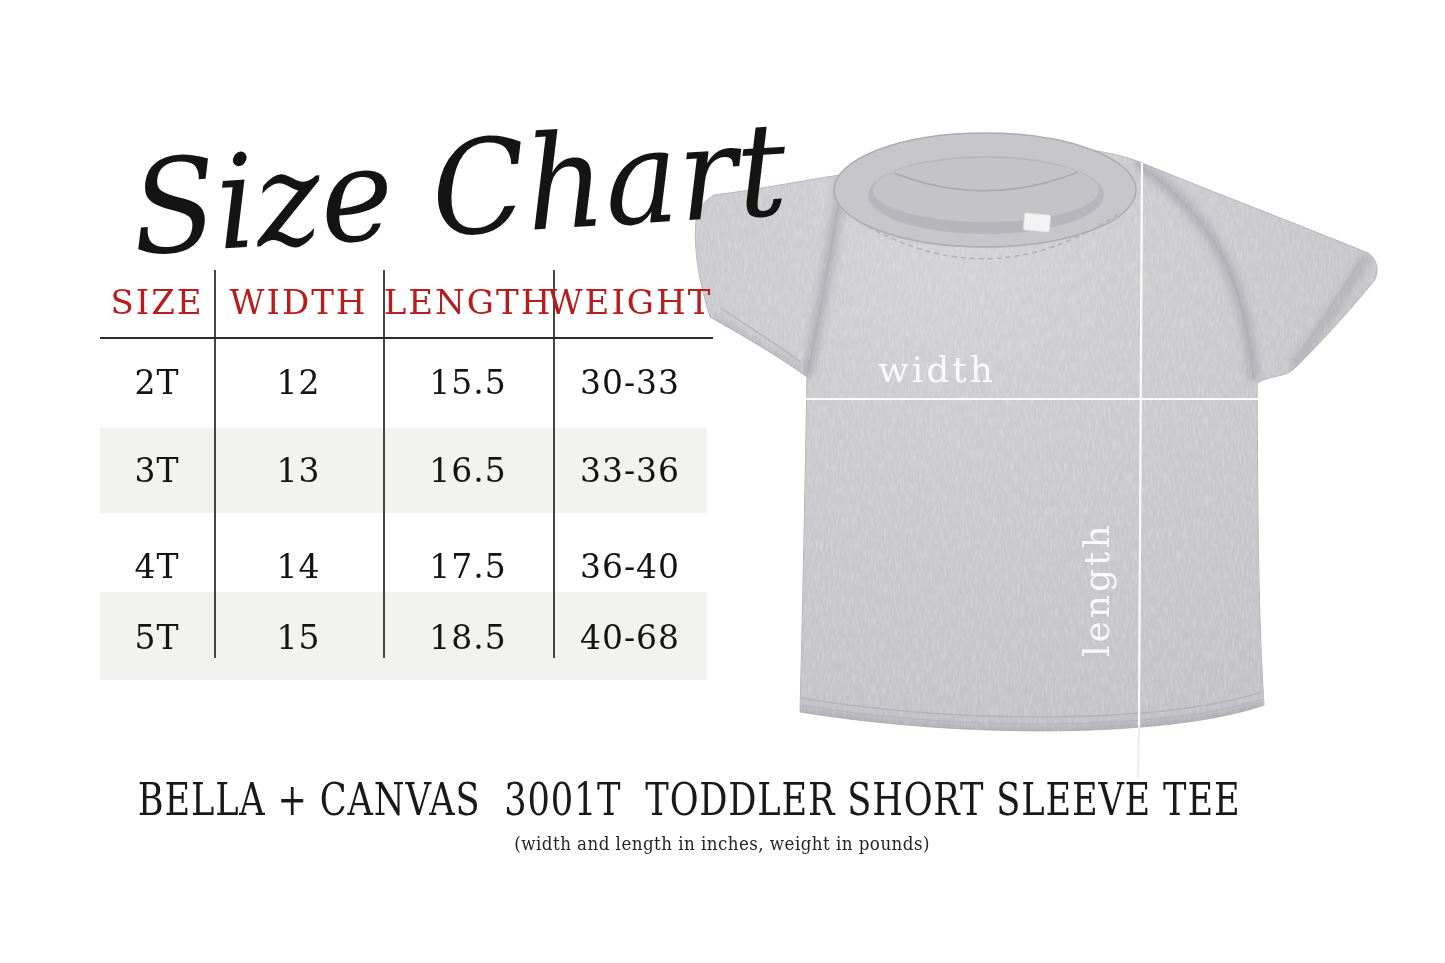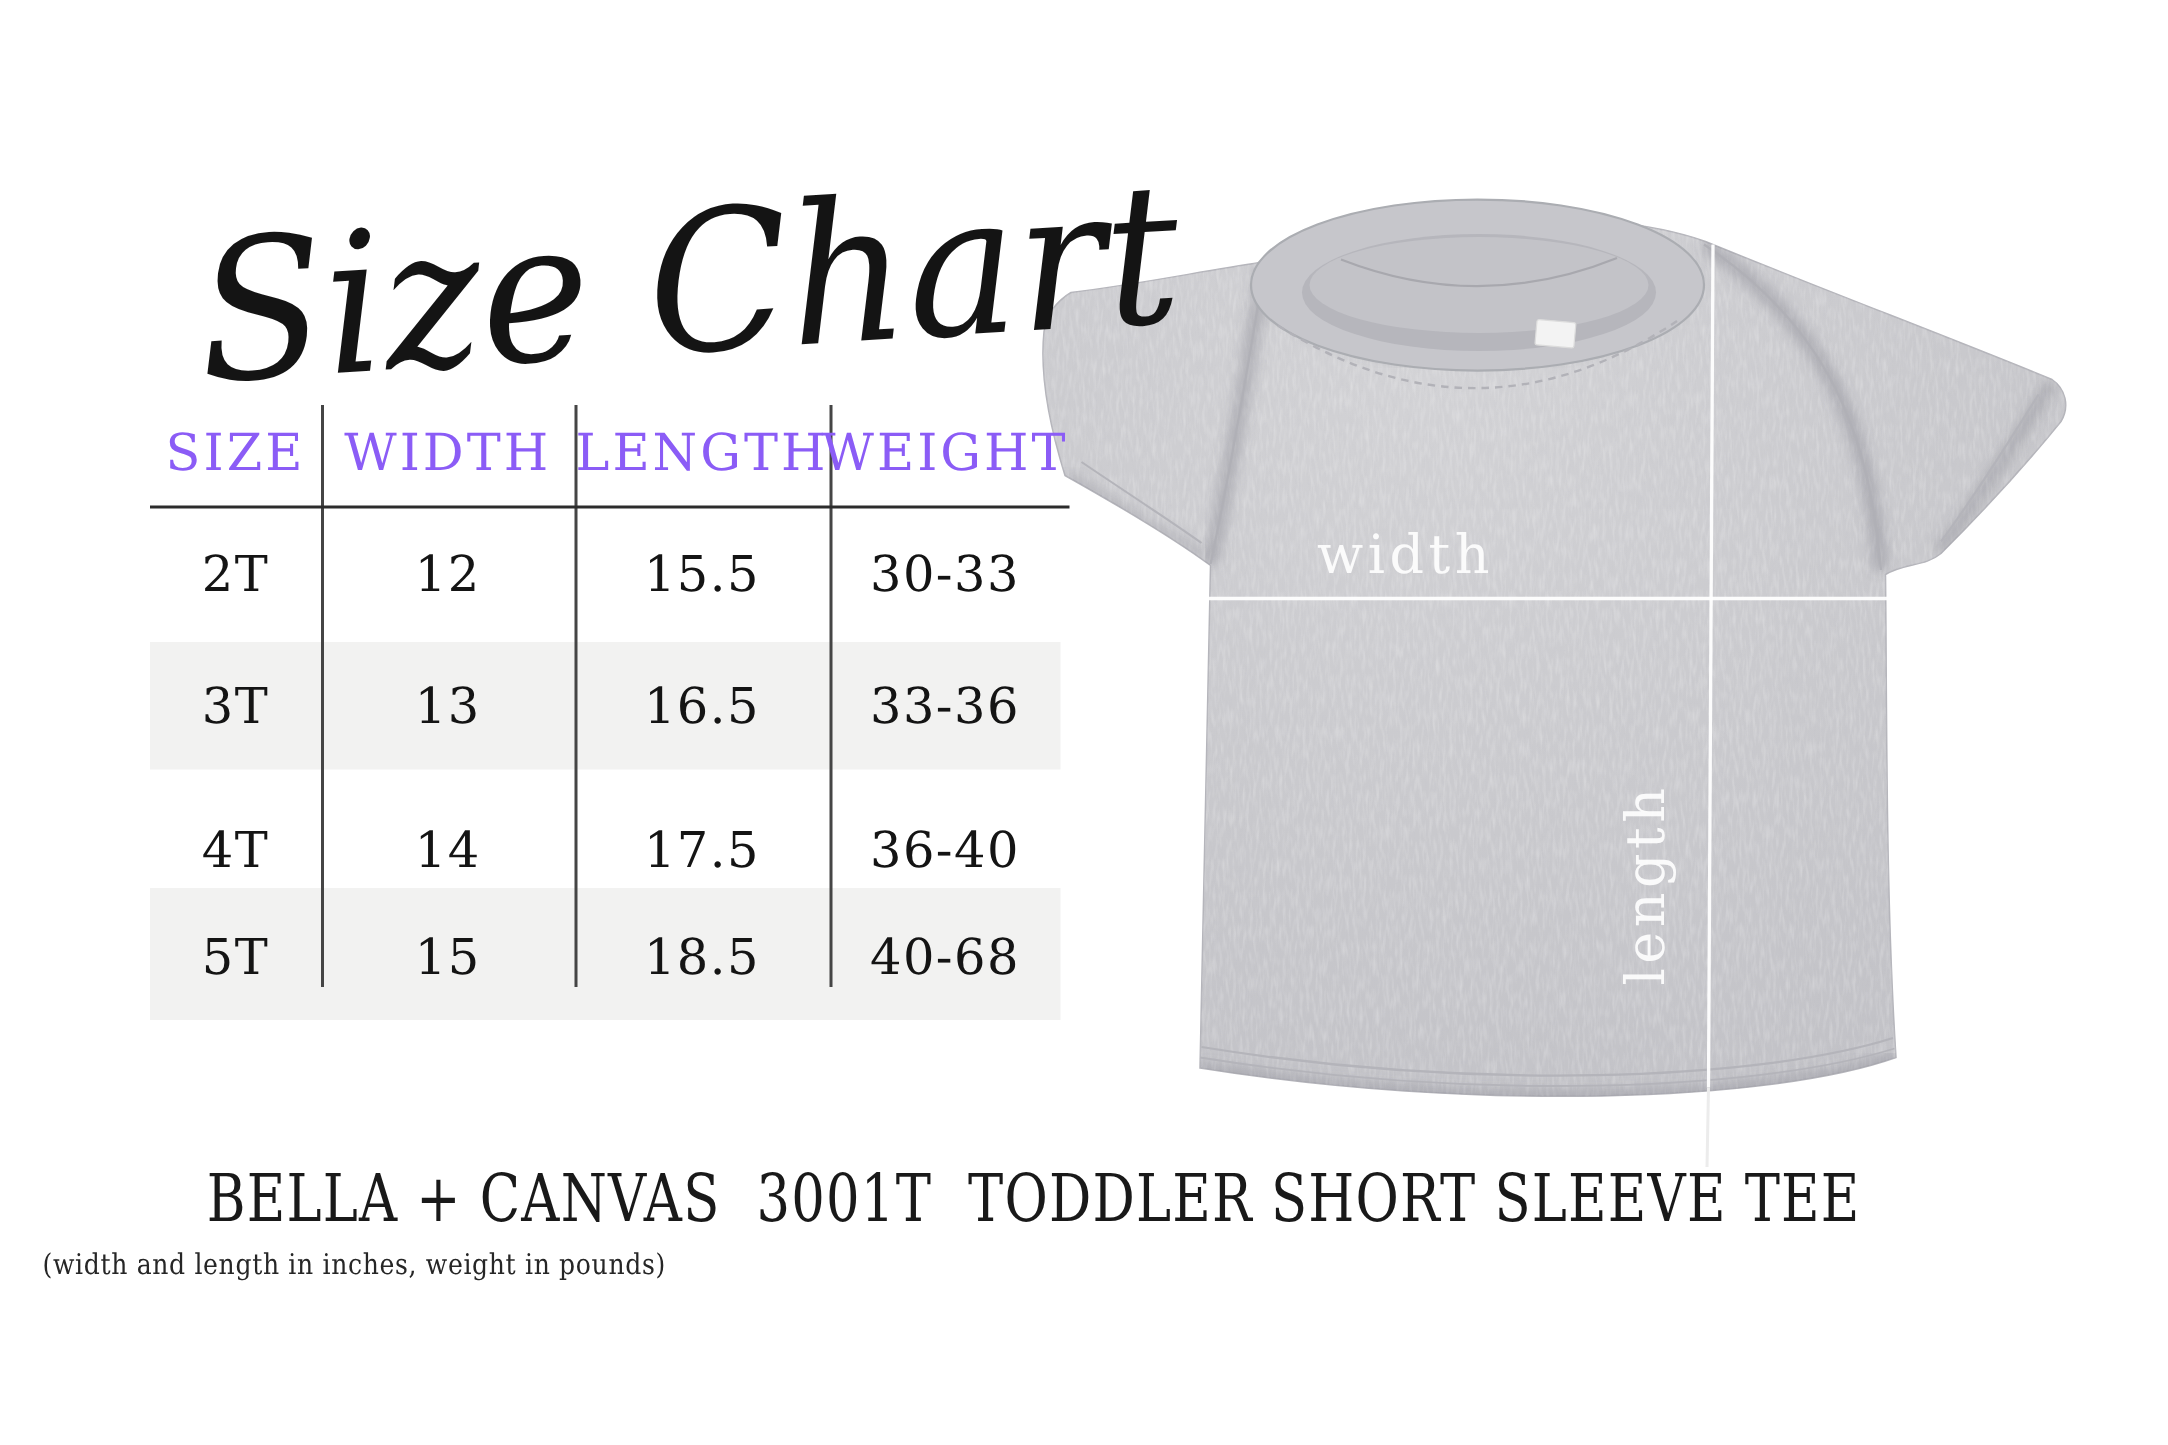--- a/index.html
+++ b/index.html
@@ -18,33 +18,33 @@
   .vline.v1{left:114px;}
   .vline.v2{left:283px;}
   .vline.v3{left:453px;}
   .hline{position:absolute;top:69px;left:0;width:613px;height:2px;background:#2c2c2c;}
   .trow{position:absolute;left:0;width:607px;display:flex;}
   .trow .c{display:flex;align-items:center;justify-content:center;text-align:center;}
   .c.c0{width:114px;}
   .c.c1{width:169px;}
   .c.c2{width:170px;}
   .c.c3{width:154px;}
-  .trow.thead{top:0;height:67px;font-size:34px;letter-spacing:2px;color:#8b5cf6;justify-content:space-between;}
+  .trow.thead{top:0;height:67px;font-size:34px;letter-spacing:2px;color:#b91c1c;justify-content:space-between;}
   .trow.data{font-size:33px;letter-spacing:1px;color:#141414;}
   .trow.r0{top:71px;height:87px;justify-content:space-between;}
   .trow.r1{top:160px;height:85px;}
   .trow.r2{top:259px;height:79px;}
   .trow.r3{top:329px;height:80px;}
   
   .shirt-svg{position:absolute;left:680px;top:95px;width:765px;height:700px;}
   
   .product-caption{position:absolute;left:0;top:774px;width:1312px;text-align:center;color:#191919;}
   .product-caption .inner{display:inline-block;transform:scaleX(0.80);transform-origin:center;
     font-size:44px;letter-spacing:1px;white-space:pre;}
-  .units-note{position:absolute;left:0;top:832px;width:1445px;text-align:left;color:#262626;}
+  .units-note{position:absolute;left:0;top:832px;width:1445px;text-align:center;color:#262626;}
   .units-note .inner{display:inline-block;transform:scaleX(0.88);transform-origin:center;
     font-size:19px;letter-spacing:0.5px;white-space:pre;}
 </style>
 </head>
 <body>
 
 <div class="stage">
 
   <svg class="shirt-svg" viewBox="0 0 765 700" aria-hidden="false">
     <defs>

